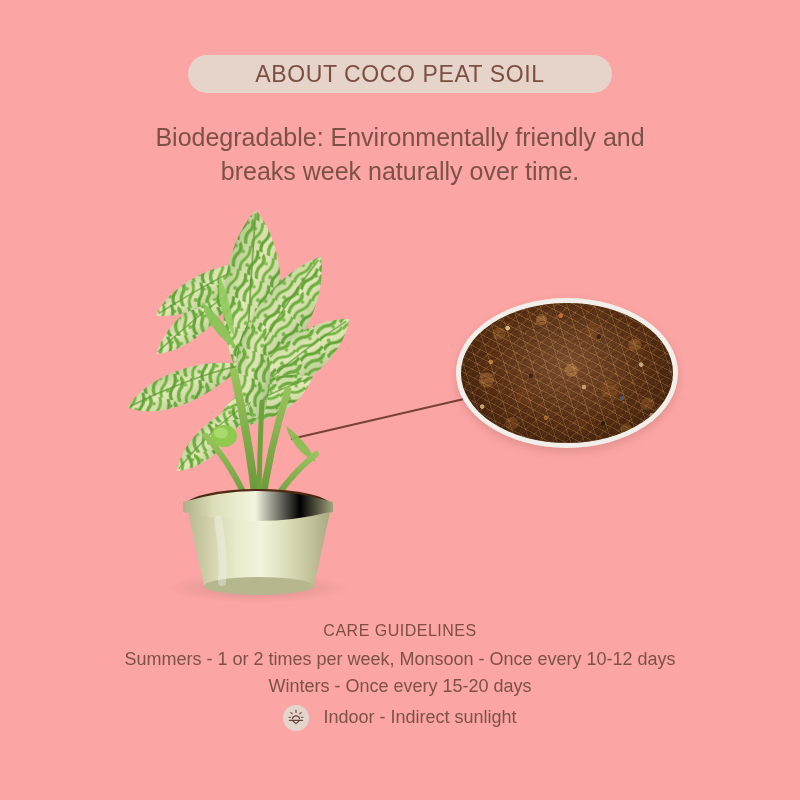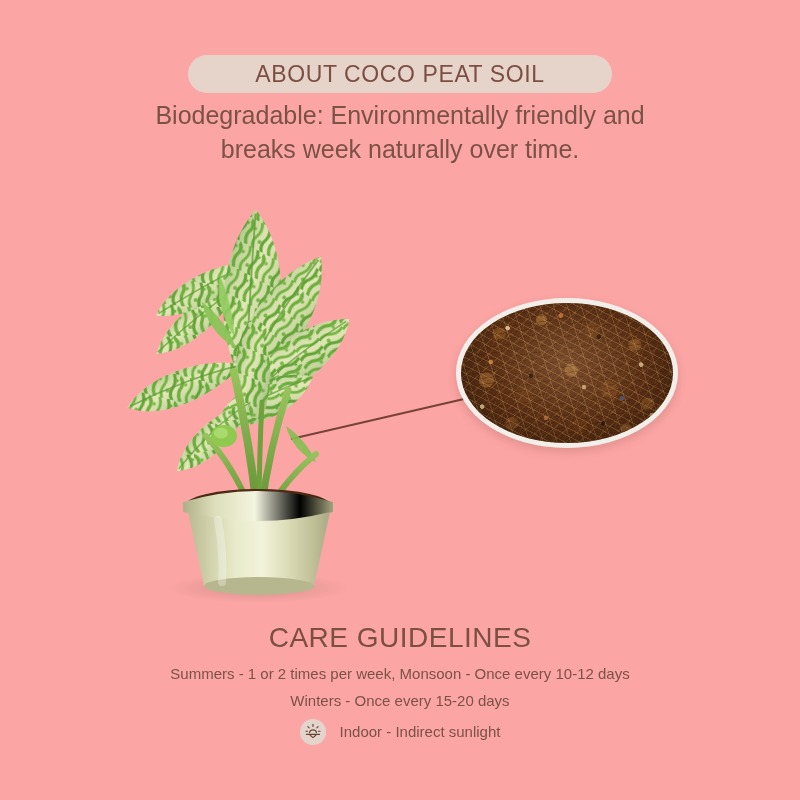--- a/index.html
+++ b/index.html
@@ -41,21 +41,21 @@
     letter-spacing: 0.6px;
     color: #7C4F42;
     font-weight: 400;
     white-space: nowrap;
   }
 
   
   .subtitle {
     position: absolute;
     left: 60px;
-    top: 98px;
+    top: 120px;
     width: 680px;
     text-align: center;
     font-size: 25px;
     line-height: 34px;
     color: #7C5246;
     font-weight: 400;
   }
 
   
   .illus {
@@ -153,28 +153,28 @@
 
   
   .care {
     position: absolute;
     left: 0;
     top: 622px;
     width: 800px;
     text-align: center;
   }
   .care-title {
-    font-size: 28px;
+    font-size: 16px;
     letter-spacing: 0.5px;
     color: #7C4F42;
     margin: 0 0 6px 0;
     font-weight: 400;
   }
   .care-line {
-    font-size: 15px;
+    font-size: 18px;
     color: #7C5246;
     line-height: 27px;
     margin: 0;
     font-weight: 400;
   }
   .care-sun-row {
     display: flex;
     align-items: center;
     justify-content: center;
     gap: 14px;

